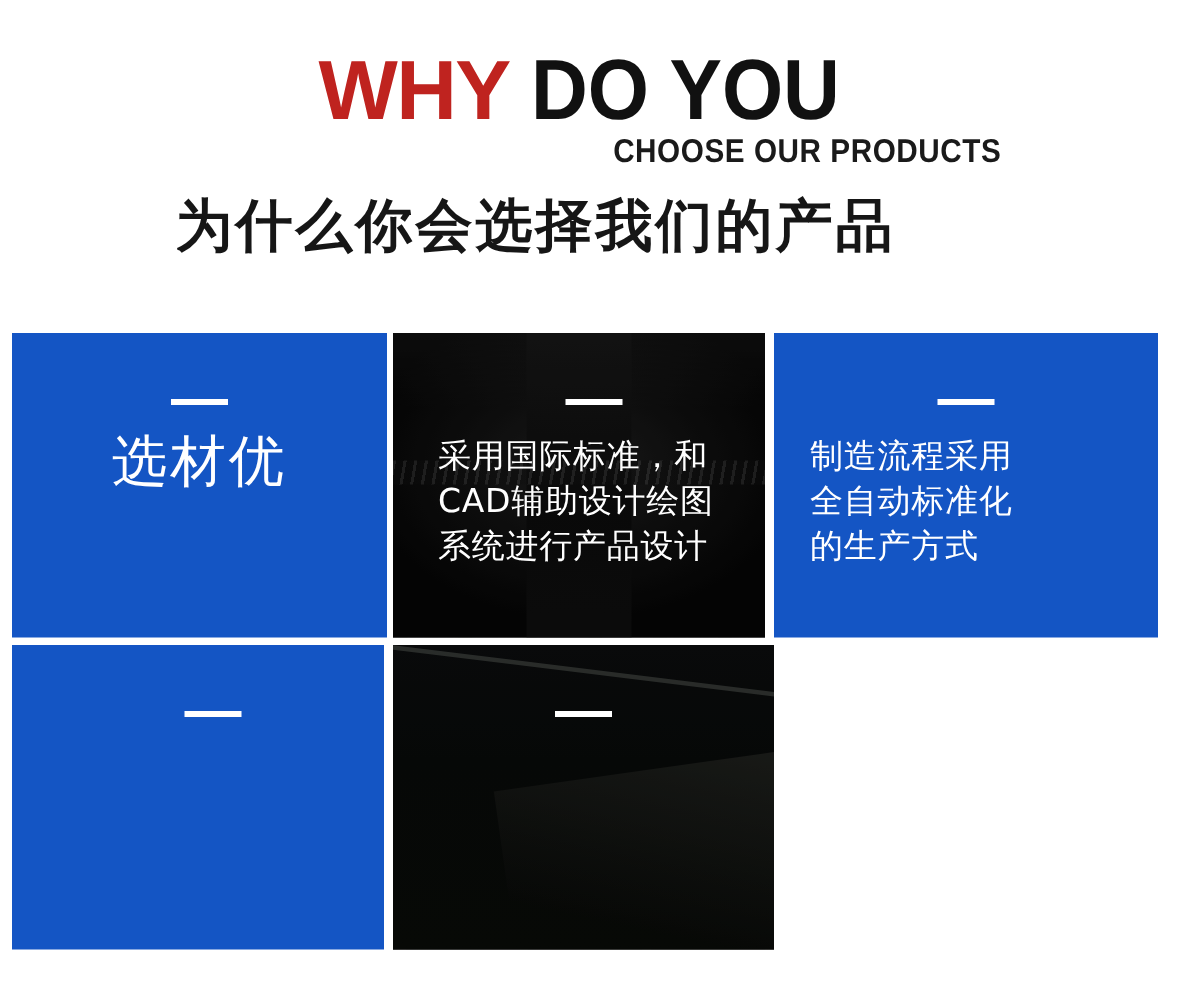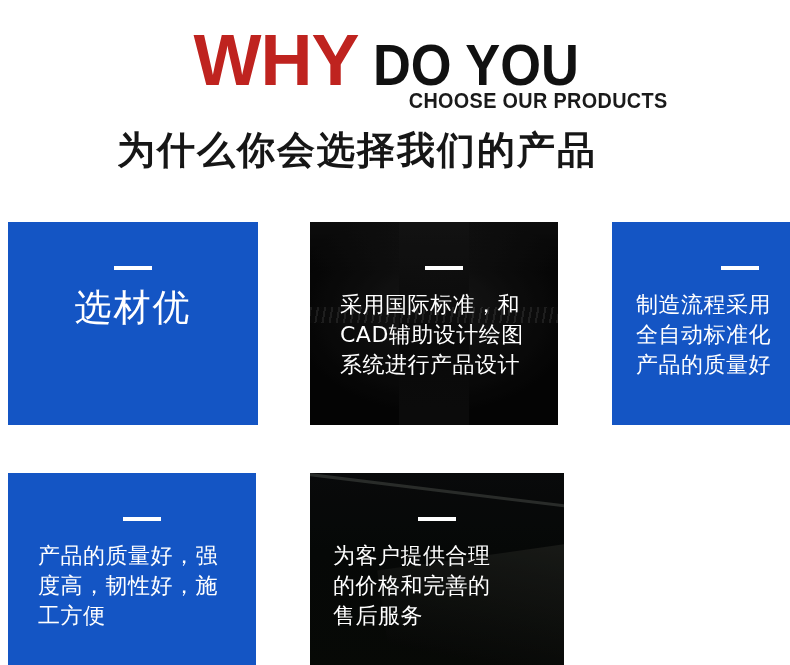--- a/index.html
+++ b/index.html
@@ -30,21 +30,21 @@
     text-align: center;
   }
   .title-line {
     display: inline-block;
     white-space: nowrap;
     position: relative;
   }
   .word-why {
     font-family: "Liberation Sans", "DejaVu Sans", sans-serif;
     font-weight: 700;
-    font-size: 72px;
+    font-size: 56px;
     line-height: 84px;
     letter-spacing: -1px;
     color: #bf231f;
     vertical-align: baseline;
   }
   .word-doyou {
     font-family: "Liberation Sans Narrow", "Liberation Sans", "DejaVu Sans Condensed", sans-serif;
     font-weight: 700;
     font-size: 57px;
     line-height: 84px;
@@ -90,21 +90,20 @@
     left: 8px;
     top: 222px;
     width: 672px;
     height: 411px;
     display: grid;
     grid-template-columns: 254px 254px 256px;
     grid-template-rows: 203px 203px;
     column-gap: 0px;
     row-gap: 5px;
     background: #ffffff;
-    gap: 48px;
   }
   .cell {
     position: relative;
     overflow: hidden;
     display: flex;
     flex-direction: column;
     align-items: center;
     justify-content: flex-start;
     box-sizing: border-box;
   }
@@ -262,33 +261,27 @@
     <div class="divider"></div>
     <div class="cell-text">采用国际标准，和
 CAD辅助设计绘图
 系统进行产品设计</div>
   </div>
 
   <div class="cell cell-blue">
     <div class="divider"></div>
     <div class="cell-text">制造流程采用
 全自动标准化
-产品的质量好</div>
+的生产方式</div>
   </div>
 
 
   <div class="cell cell-blue col-b">
     <div class="divider"></div>
-    <div class="cell-text">产品的质量好，强
-度高，韧性好，施
-工方便</div>
   </div>
 
   <div class="cell cell-dark">
     <div class="photo photo-track"></div>
     <div class="scrim"></div>
     <div class="divider"></div>
-    <div class="cell-text">为客户提供合理
-的价格和完善的
-售后服务</div>
   </div>
 
 </div>
 
 </body></html>

